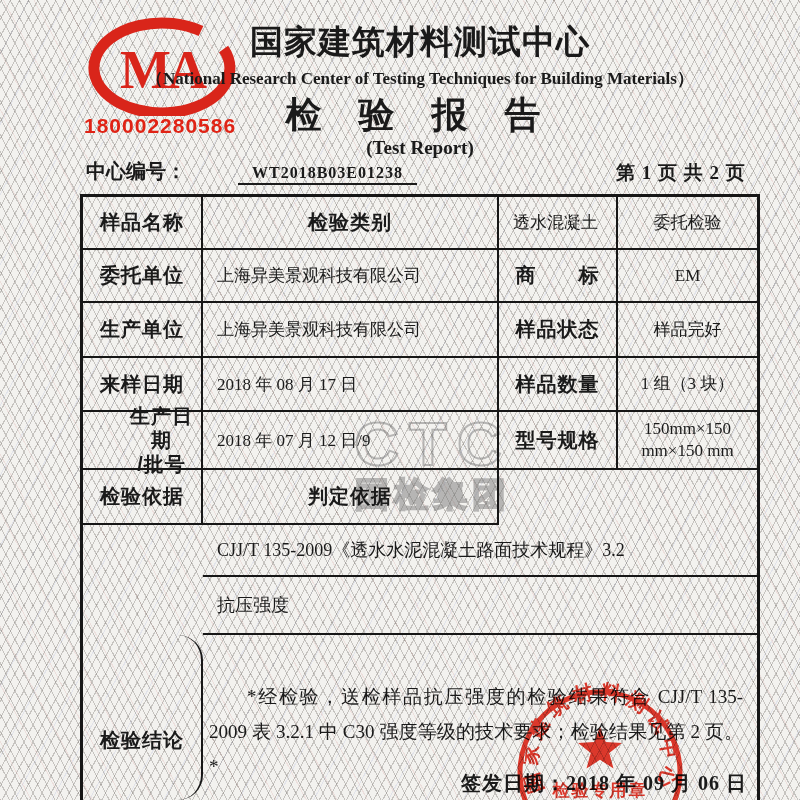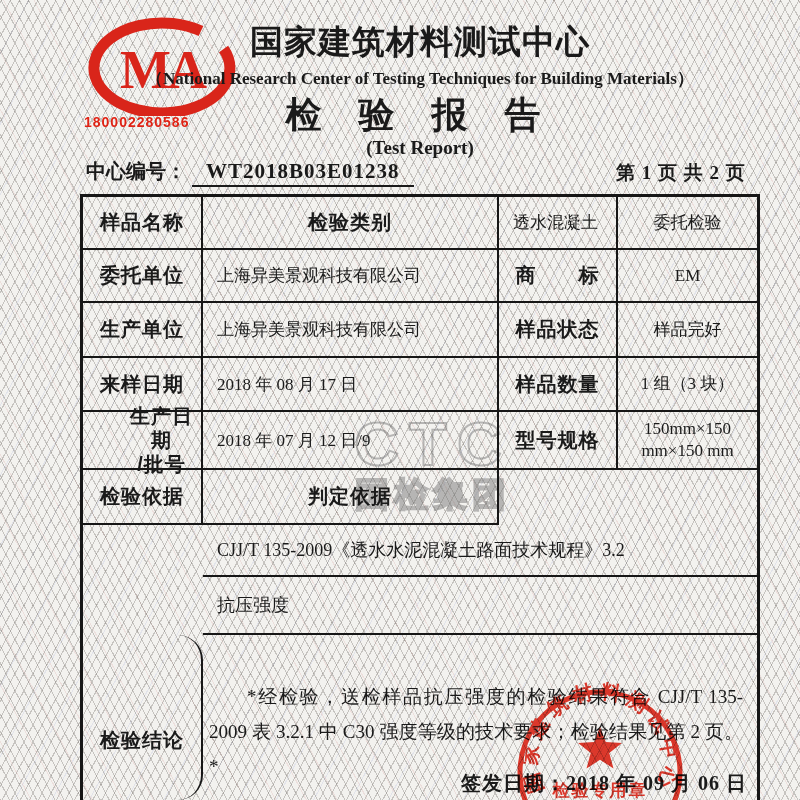--- a/index.html
+++ b/index.html
@@ -15,32 +15,32 @@
       repeating-linear-gradient(62deg, rgba(125,120,115,.38) 0 1px, transparent 1px 8px),
       repeating-linear-gradient(-62deg, rgba(125,120,115,.38) 0 1px, transparent 1px 8px),
       repeating-linear-gradient(62deg, rgba(190,90,90,.12) 0 1px, transparent 1px 27px),
       repeating-linear-gradient(-62deg, rgba(80,100,190,.10) 0 1px, transparent 1px 33px);
   }
   
   .cma-svg{position:absolute;left:82px;top:16px;}
   .cma-number{
     position:absolute;left:84px;top:114px;width:170px;
     font-family:"Liberation Sans","DejaVu Sans",sans-serif;
-    font-weight:bold;font-size:14px;letter-spacing:1px;color:#e02315;
+    font-weight:bold;font-size:21px;letter-spacing:1px;color:#e02315;
   }
   .header-titles{position:absolute;left:120px;top:22px;width:600px;text-align:center;}
   .title-cn{font-size:33px;font-weight:bold;letter-spacing:1px;line-height:40px;}
   .title-en{font-size:17px;font-weight:bold;line-height:22px;margin-top:6px;white-space:nowrap;}
   .report-cn{font-size:36px;font-weight:bold;letter-spacing:14px;line-height:44px;margin-top:3px;}
   .report-en{font-size:19px;font-weight:bold;line-height:22px;}
   
-  .meta-row{position:absolute;left:86px;top:158px;display:flex;align-items:baseline;}
+  .meta-row{position:absolute;left:86px;top:158px;display:flex;align-items:baseline;gap:46px;}
   .meta-label{font-size:20px;font-weight:bold;}
   .meta-no{
-    font-size:21px;font-weight:bold;letter-spacing:1px;
+    font-size:16px;font-weight:bold;letter-spacing:1px;
     border-bottom:2px solid #1a1a1a;padding:0 14px 1px 14px;margin-left:6px;
   }
   .page-info{position:absolute;left:616px;top:160px;font-size:19px;font-weight:bold;letter-spacing:1px;}
   
   .watermark{
     position:absolute;left:308px;top:414px;width:250px;text-align:center;z-index:0;
     font-family:"Liberation Sans","DejaVu Sans",sans-serif;
     color:transparent;-webkit-text-stroke:2px rgba(115,115,115,.48);
     pointer-events:none;
   }

